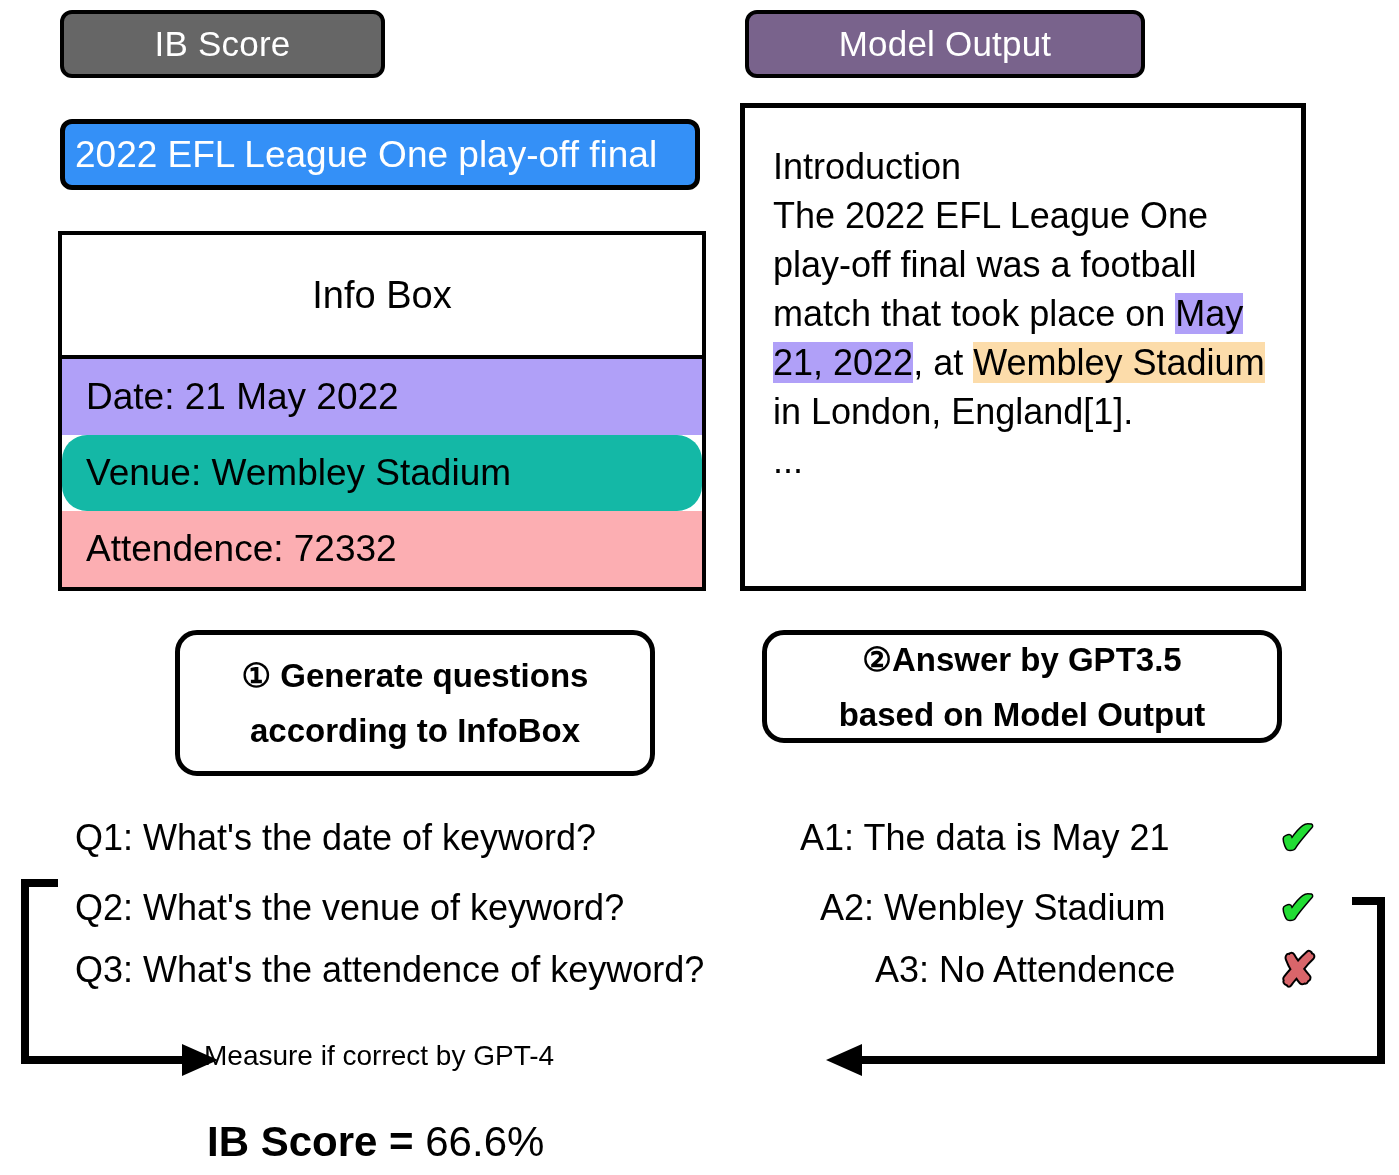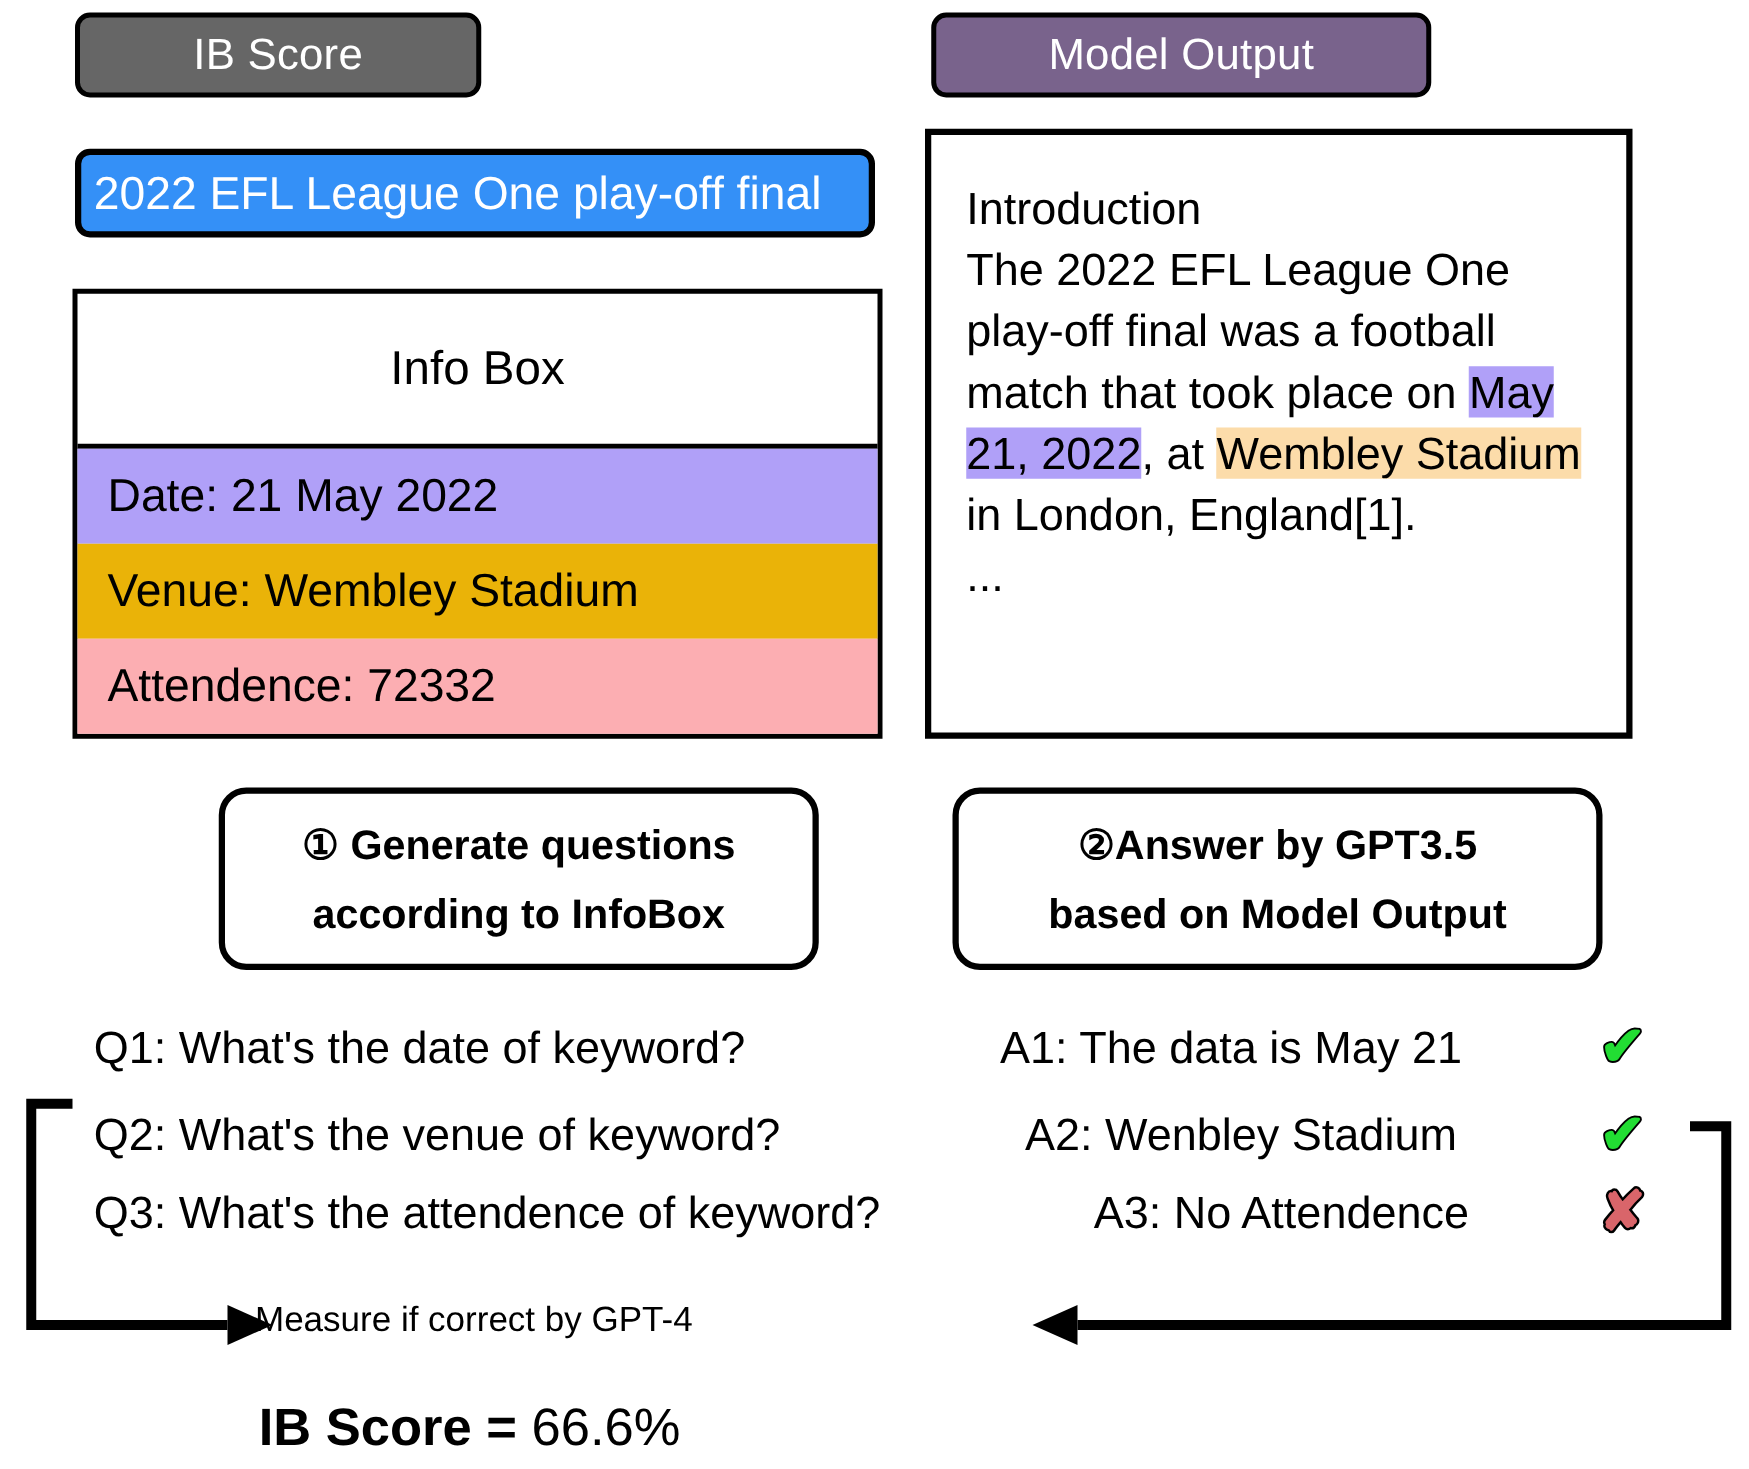--- a/index.html
+++ b/index.html
@@ -109,21 +109,21 @@
     display: flex;
     flex-direction: column;
     align-items: center;
     justify-content: center;
     font-size: 33px;
     line-height: 55px;
     text-align: center;
     font-weight: bold;
   }
   #step-1 { left: 175px; top: 630px; width: 480px; height: 146px; }
-  #step-2 { left: 762px; top: 630px; width: 520px; height: 146px; }
+  #step-2 { left: 762px; top: 630px; width: 520px; height: 113px; }
 
   
   .qa-row {
     position: absolute;
     left: 0; width: 1399px; height: 64px;
     display: flex;
     align-items: center;
     font-size: 36px;
     white-space: nowrap;
   }
@@ -193,21 +193,21 @@
   <span>Model Output</span>
 </div>
 
 <div class="abs" id="keyword-chip">
   <span>2022 EFL League One play-off final</span>
 </div>
 
 <div class="abs" id="info-box">
   <div id="info-box-title">Info Box</div>
   <div class="info-row" style="background:#b0a0f8;">Date: 21 May 2022</div>
-  <div class="info-row" style="background:#eab308;">Venue: Wembley Stadium</div>
+  <div class="info-row" style="background:#14b8a6;border-radius:25px;">Venue: Wembley Stadium</div>
   <div class="info-row" style="background:#fcaeb2;">Attendence: 72332</div>
 </div>
 
 <div class="abs" id="model-output-box">
   <div id="model-output-text">
     <span>Introduction</span><br>
     <span>The 2022 EFL League One play-off final was a football match that took place on </span><span class="hl-date">May 21, 2022</span><span>, at </span><span class="hl-venue">Wembley Stadium</span><span> in London, England[1].</span><br>
     <span>...</span>
   </div>
 </div>

